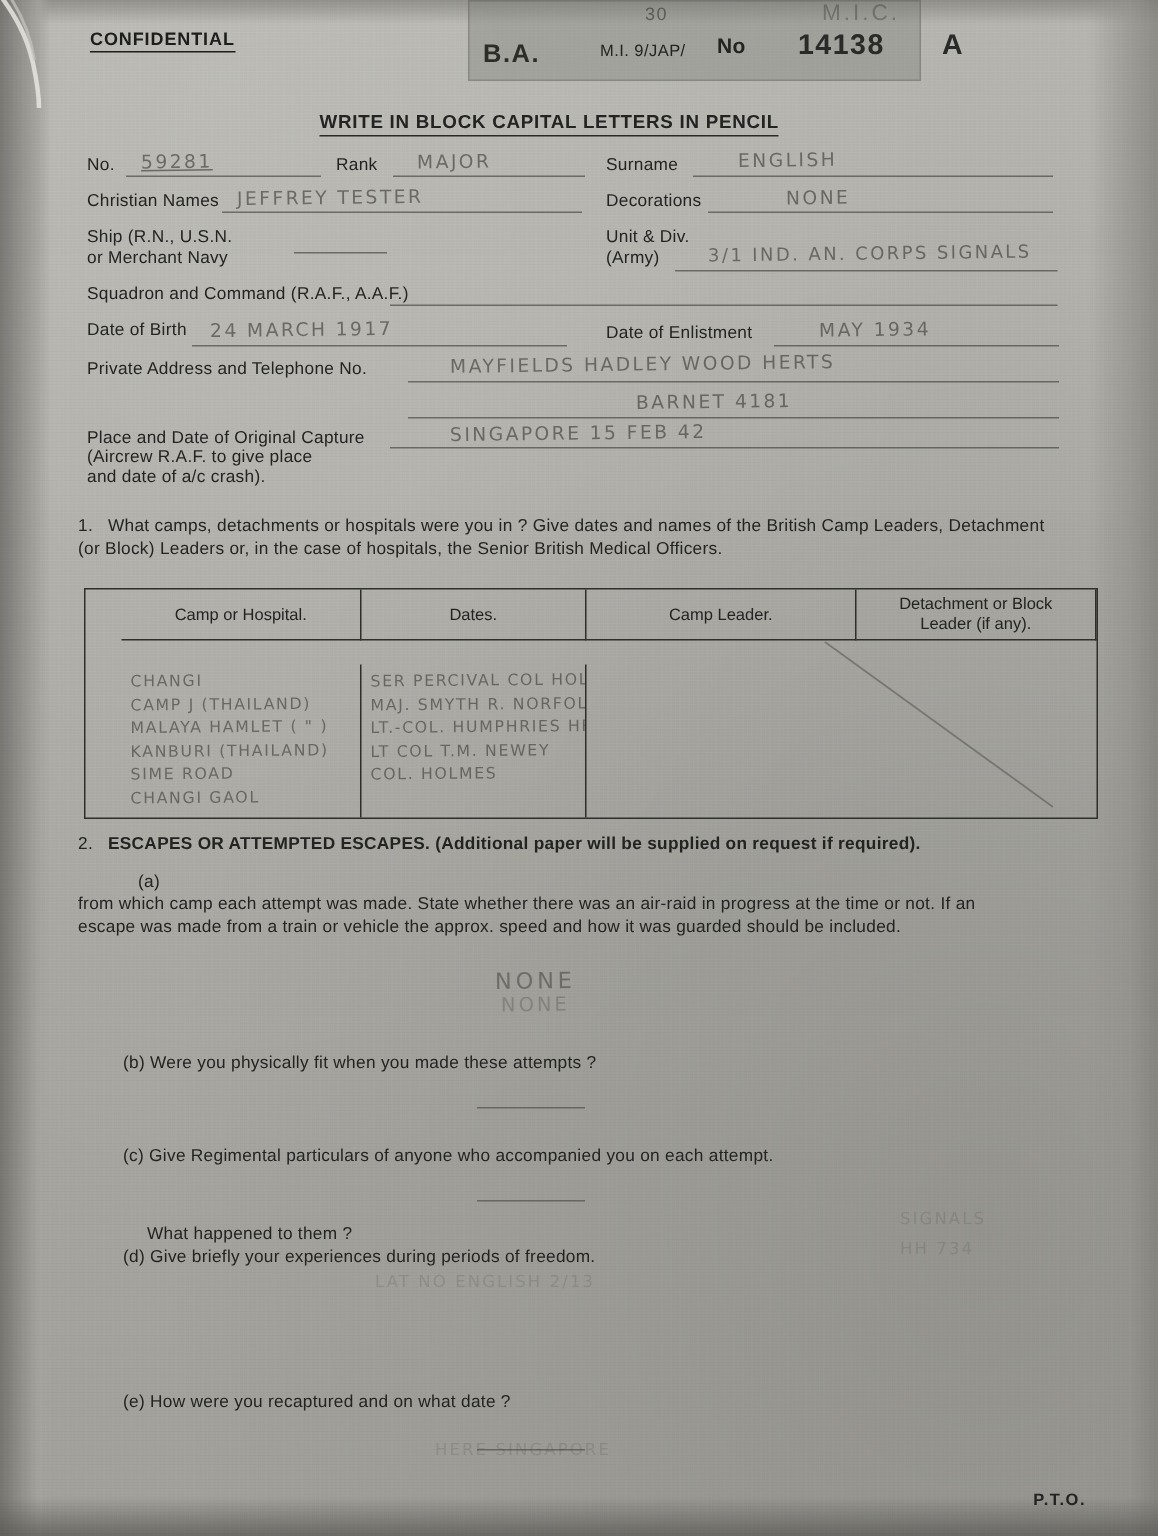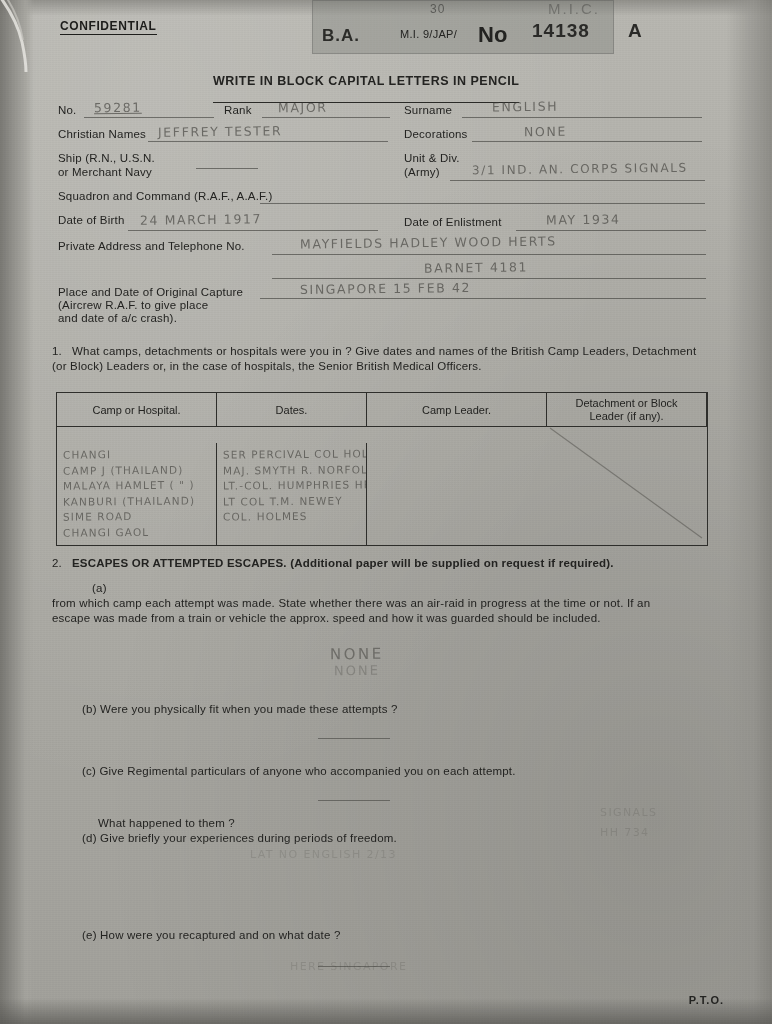--- a/index.html
+++ b/index.html
@@ -102,45 +102,46 @@
     border: 1px solid rgba(60,60,58,0.25);
   }
   #ba {
     left: 322px; top: 26px;
     font-weight: bold; font-size: 17px;
     letter-spacing: 1px;
     color: #2c2c29;
   }
   #num30 { left: 430px; top: 2px; font-size: 12px; opacity:.55; letter-spacing:1px;}
   #mjlab { left: 400px; top: 28px; font-size: 11px; letter-spacing: .3px; }
-  #nolab { left: 478px; top: 22px; font-size: 22px; font-weight: bold; text-align: right; }
+  #nolab { left: 478px; top: 22px; font-size: 14px; font-weight: bold; text-align: right; }
   #serial { left: 532px; top: 20px; font-size: 19px; font-weight: bold; letter-spacing: 1px; }
   #gradeA { left: 628px; top: 20px; font-size: 19px; font-weight: bold; }
   #ttlfaint { left: 548px; top: 0px; font-size: 15px; opacity:.35; letter-spacing:2px;}
 
   #headline {
     left: 213px; top: 74px;
     font-weight: bold;
     font-size: 12.5px;
     letter-spacing: .5px;
     border-bottom: 1px solid #2a2a27;
-    padding-bottom: 14px;
+    padding-bottom: 2px;
   }
 
   .rule { position: absolute; border-bottom: 1px solid rgba(45,45,42,0.55); }
 
   
   #camp-table {
     position: absolute;
     left: 56px; top: 392px;
     width: 650px; height: 152px;
     border: 1px solid #2e2e2b;
     display: grid;
     grid-template-columns: 160px 150px 180px 160px;
     grid-template-rows: 34px 1fr;
+    padding-left: 24px;
   }
   #camp-table .th {
     border-right: 1px solid #2e2e2b;
     border-bottom: 1px solid #2e2e2b;
     display: flex; align-items: center; justify-content: center;
     font-size: 11px;
     color: #232321;
   }
   #camp-table .th:last-child { border-right: none; }
   #camp-table .cell {

